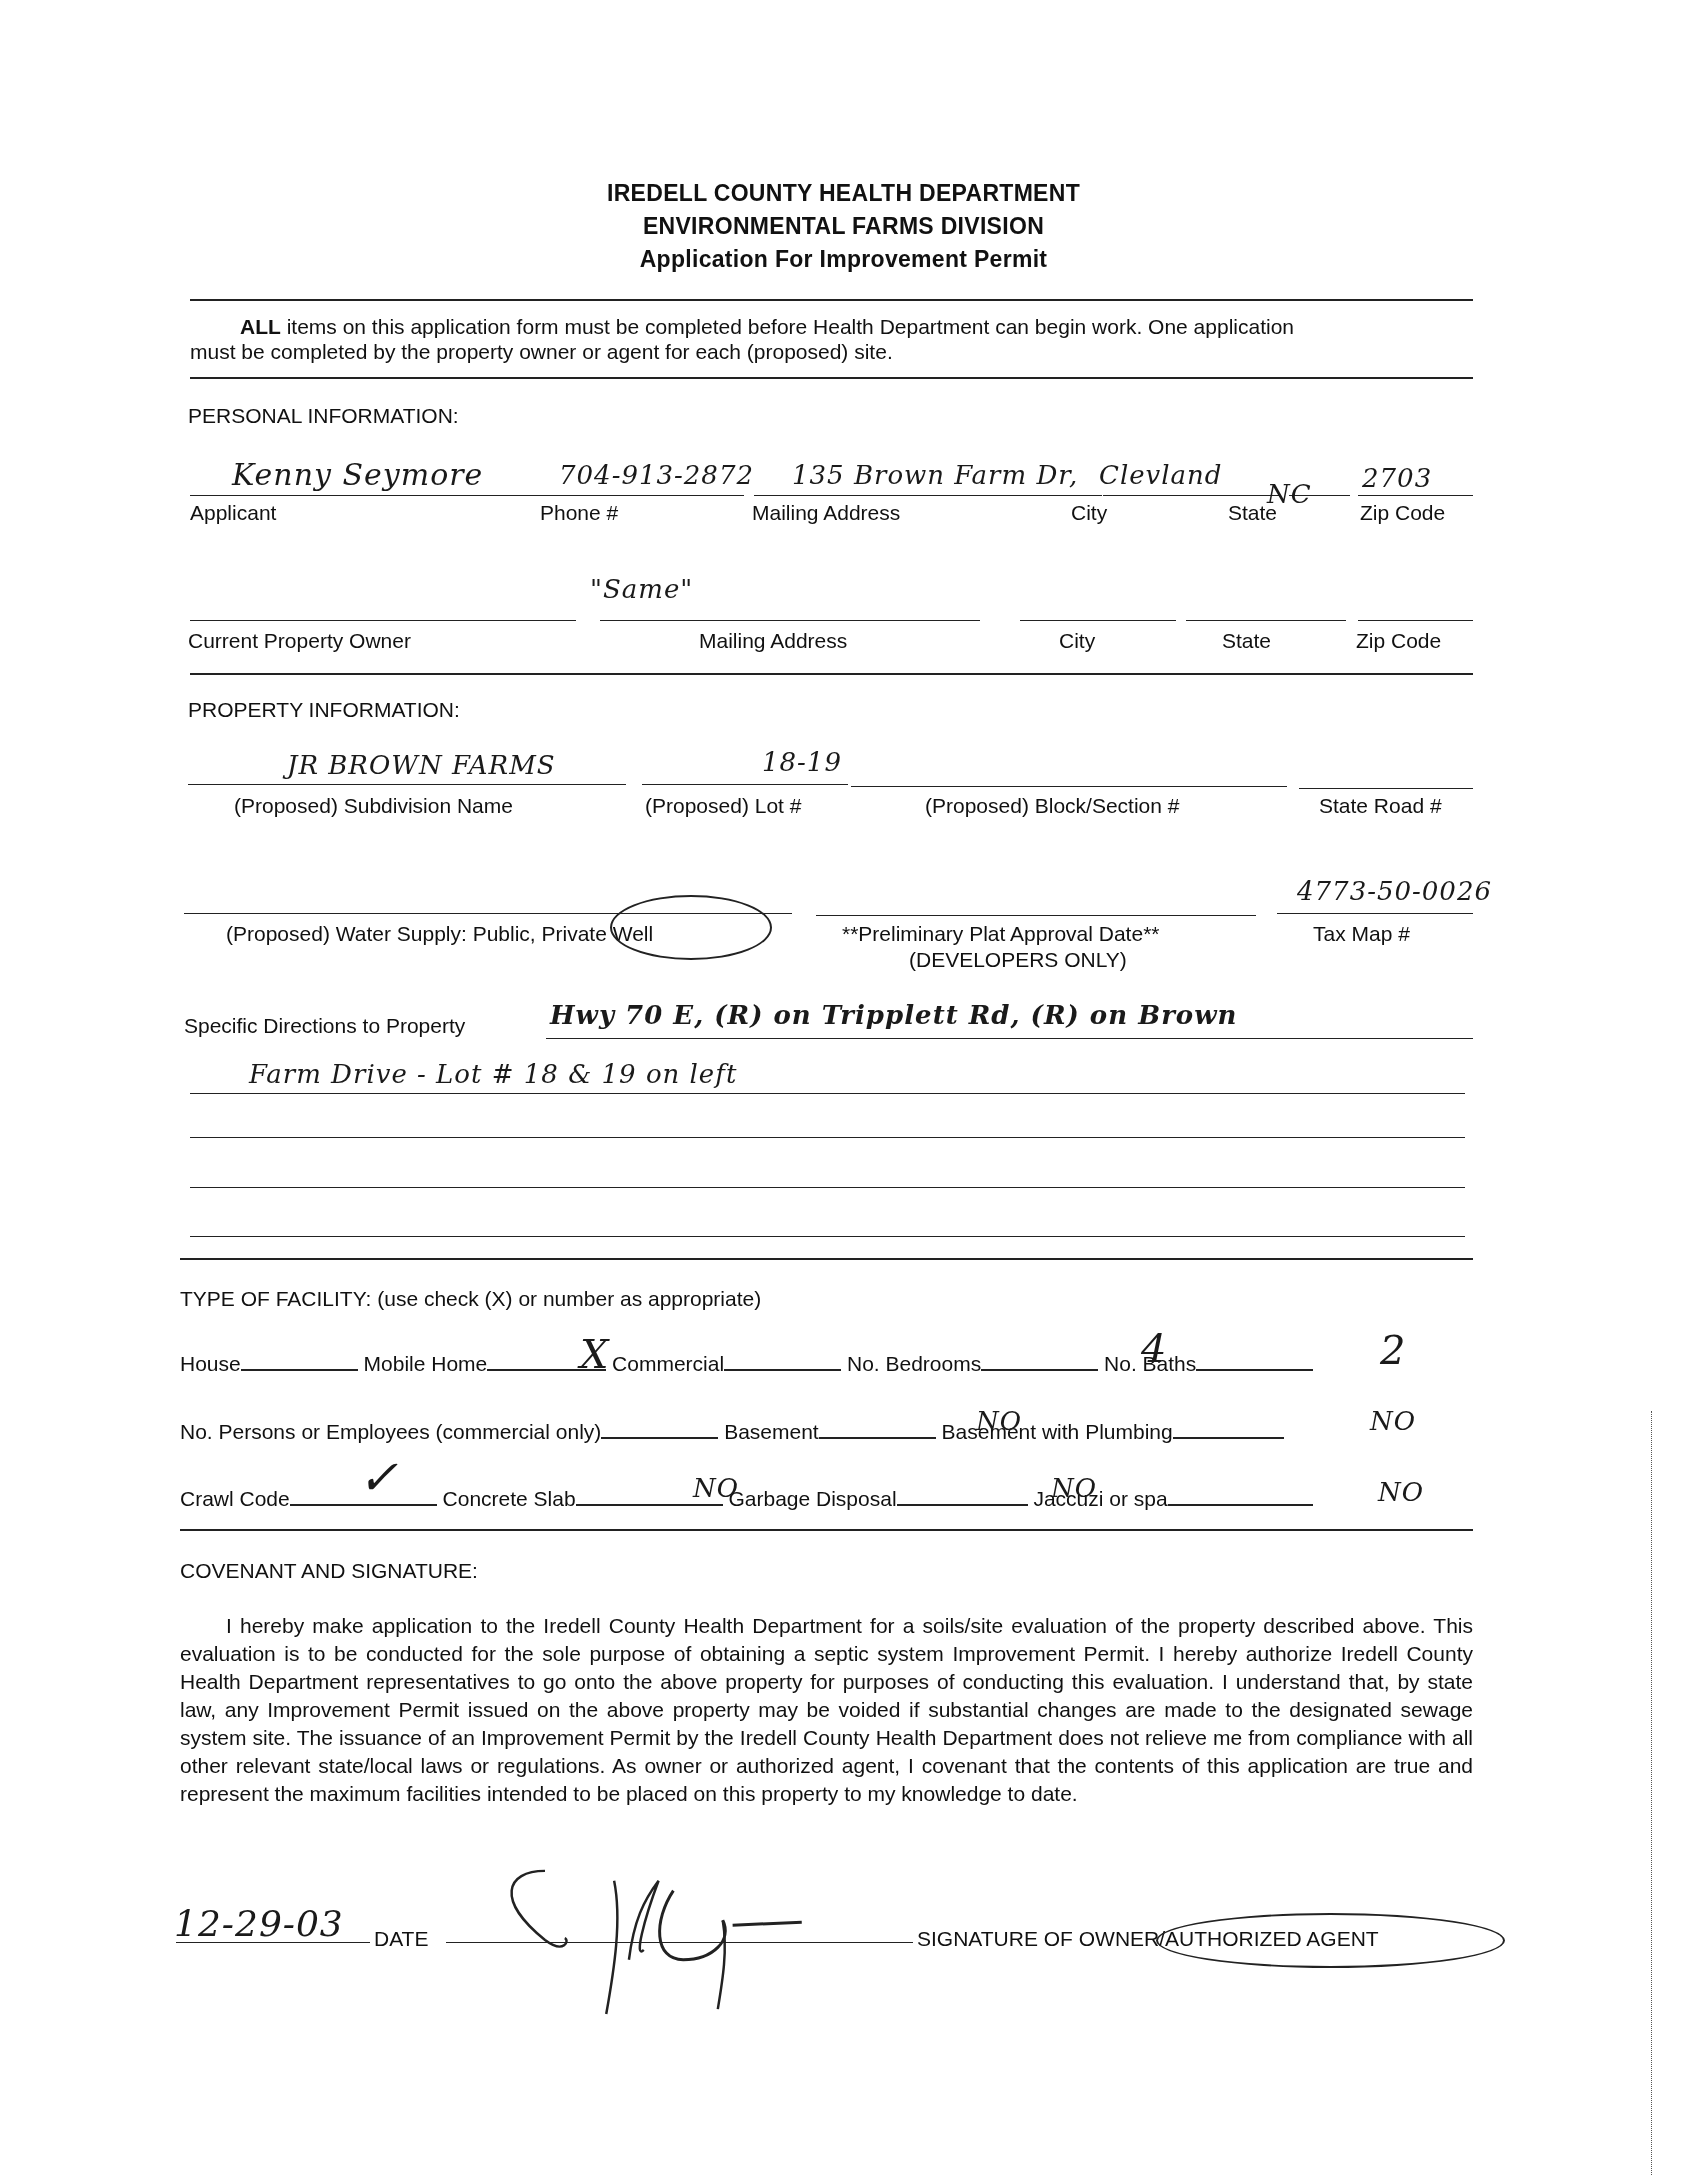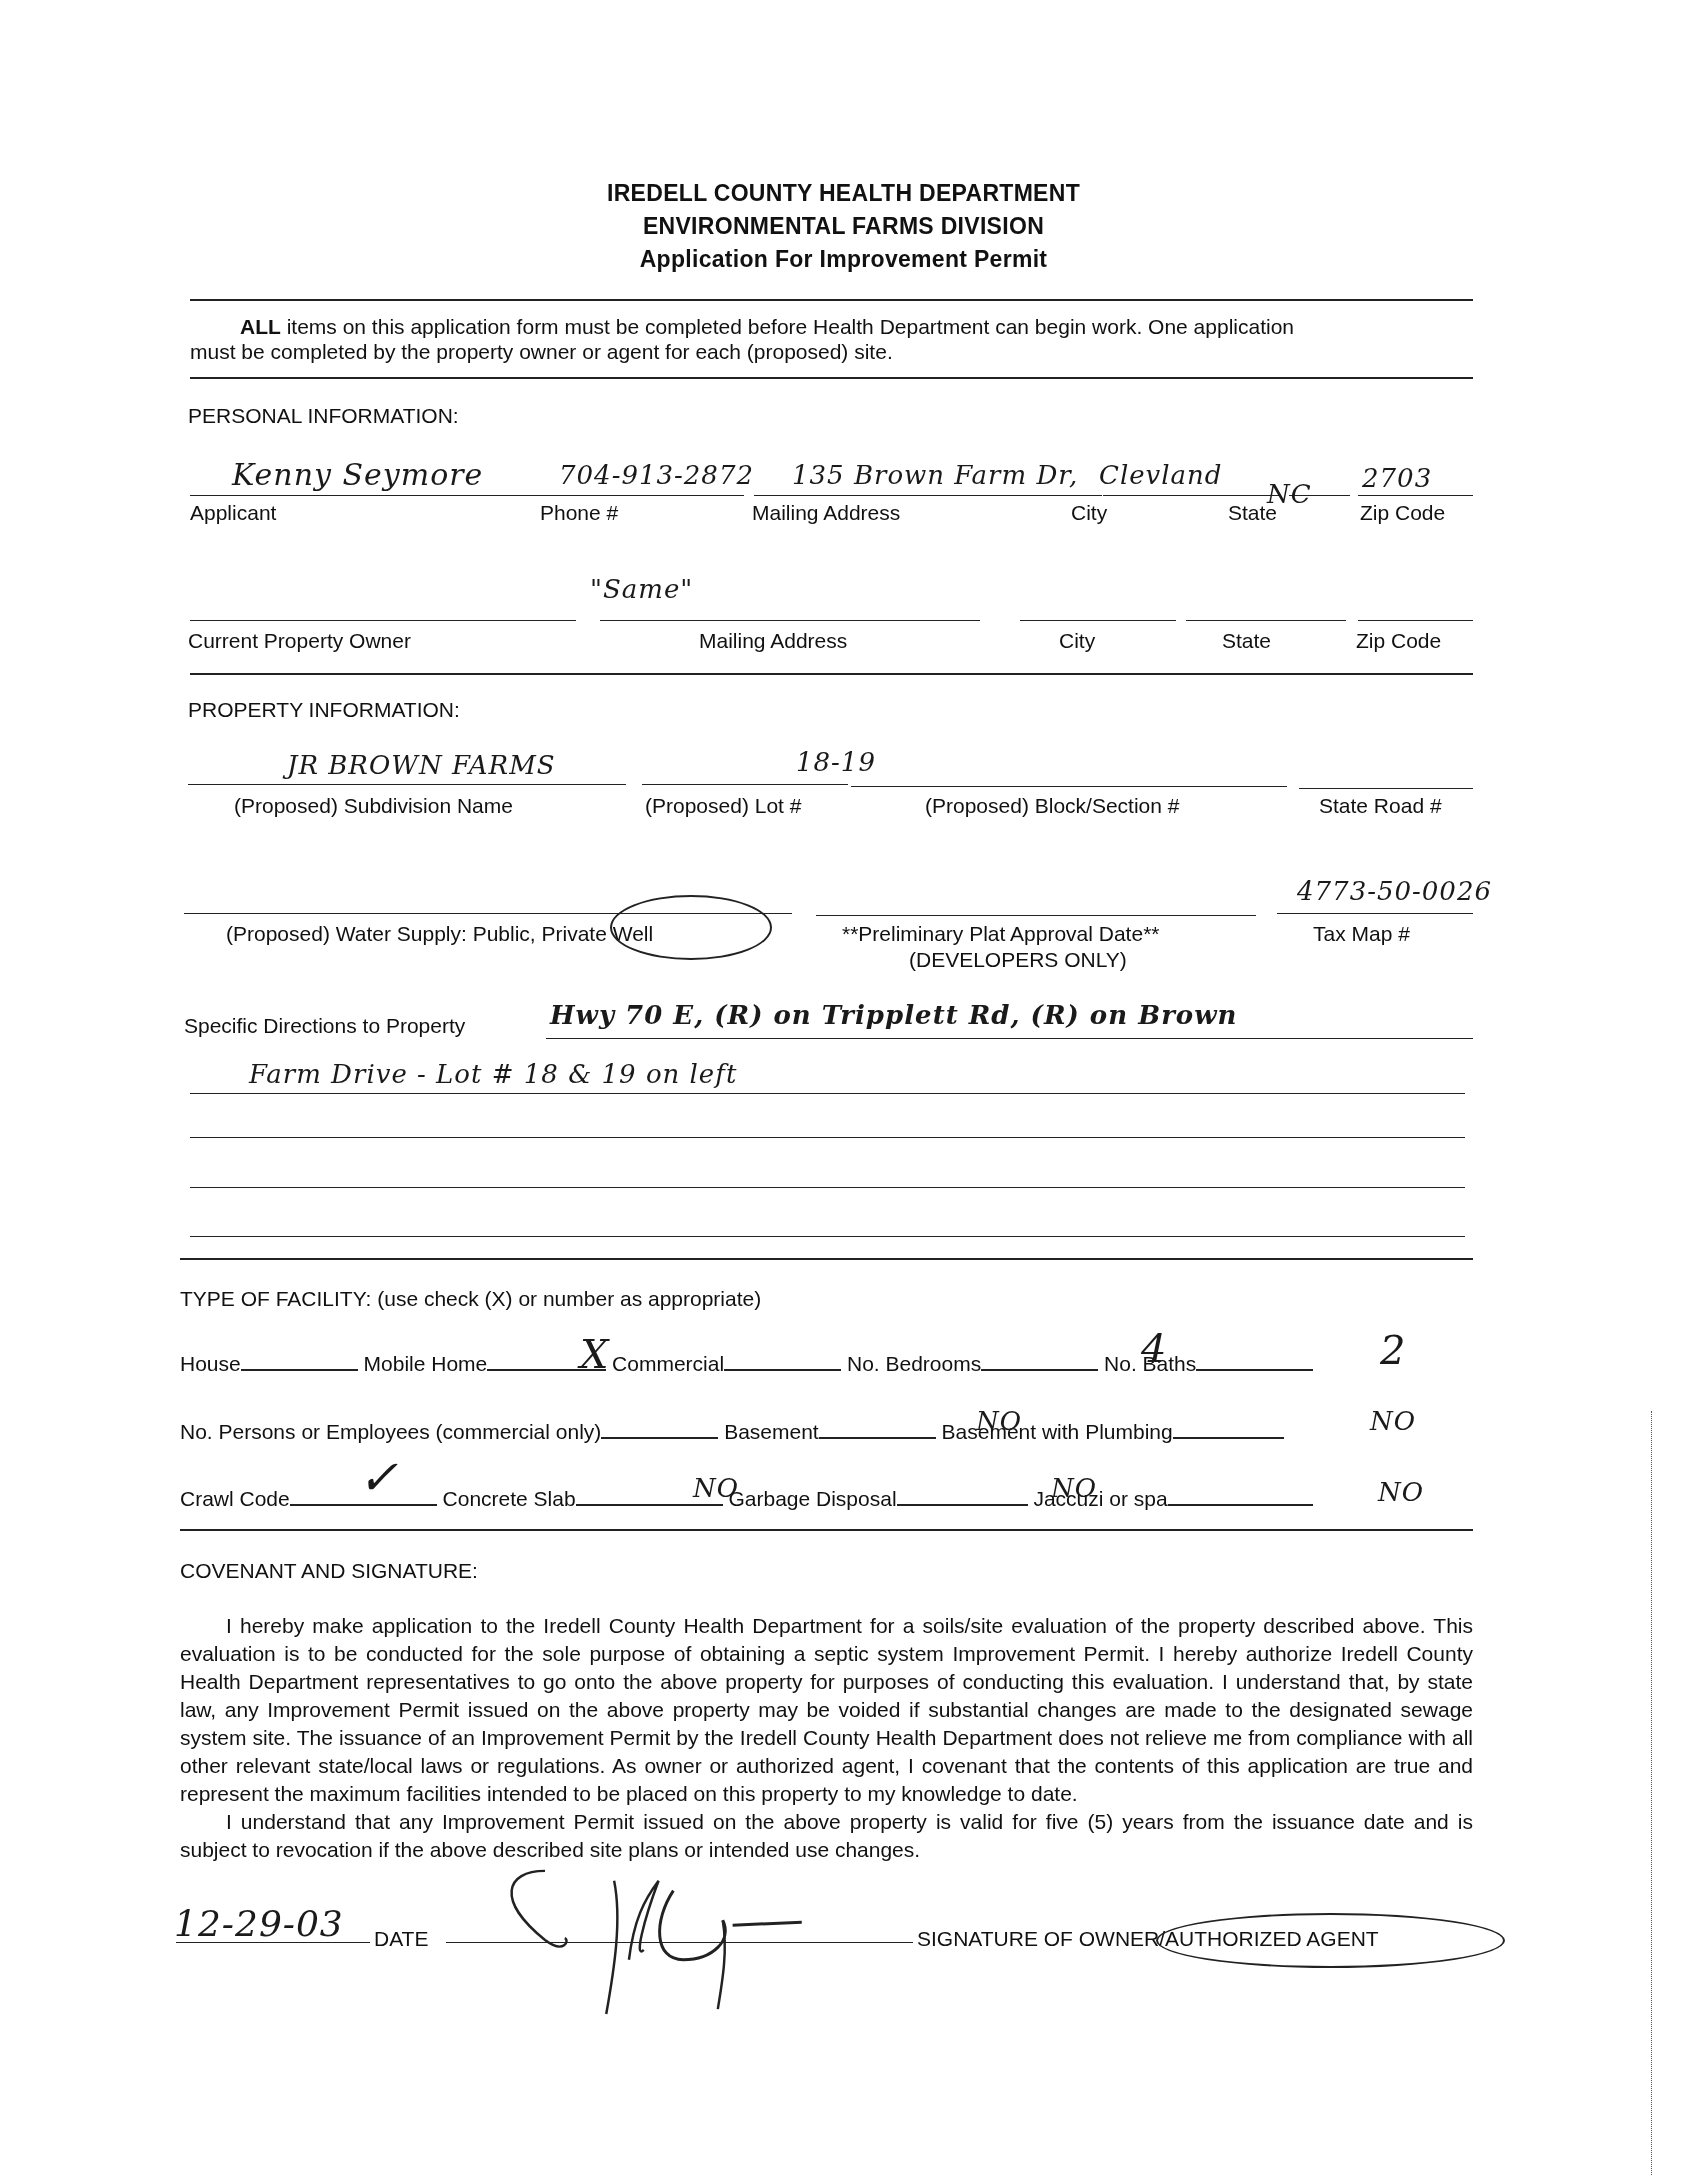--- a/index.html
+++ b/index.html
@@ -62,21 +62,21 @@
 <div class="rule thin" style="left:1358px;top:620px;width:115px;"></div>
 <div class="abs lbl" style="left:188px;top:629px;">Current Property Owner</div>
 <div class="abs lbl" style="left:699px;top:629px;">Mailing Address</div>
 <div class="abs lbl" style="left:1059px;top:629px;">City</div>
 <div class="abs lbl" style="left:1222px;top:629px;">State</div>
 <div class="abs lbl" style="left:1356px;top:629px;">Zip Code</div>
 <div class="rule" style="left:190px;top:673px;width:1283px;"></div>
 
 <div class="abs txt" style="left:188px;top:698px;">PROPERTY INFORMATION:</div>
 <div class="abs hand sm" style="left:287px;top:750px;">JR BROWN FARMS</div>
-<div class="abs hand sm" style="left:762px;top:747px;margin-left:34px;">18-19</div>
+<div class="abs hand sm" style="left:762px;top:747px;">18-19</div>
 <div class="rule thin" style="left:188px;top:784px;width:438px;"></div>
 <div class="rule thin" style="left:642px;top:784px;width:206px;"></div>
 <div class="rule thin" style="left:851px;top:786px;width:436px;"></div>
 <div class="rule thin" style="left:1299px;top:788px;width:174px;"></div>
 <div class="abs lbl" style="left:234px;top:794px;">(Proposed) Subdivision Name</div>
 <div class="abs lbl" style="left:645px;top:794px;">(Proposed) Lot #</div>
 <div class="abs lbl" style="left:925px;top:794px;">(Proposed) Block/Section #</div>
 <div class="abs lbl" style="left:1319px;top:794px;">State Road #</div>
 
 <div class="abs hand sm" style="left:1297px;top:876px;">4773-50-0026</div>
@@ -128,21 +128,20 @@
 </div>
 <div class="abs hand" style="left:358px;top:1449px;font-size:48px;">✓</div>
 <div class="abs hand sm" style="left:693px;top:1473px;">NO</div>
 <div class="abs hand sm" style="left:1051px;top:1473px;">NO</div>
 <div class="abs hand sm" style="left:1378px;top:1477px;">NO</div>
 <div class="rule" style="left:180px;top:1529px;width:1293px;"></div>
 
 <div class="abs txt" style="left:180px;top:1559px;">COVENANT AND SIGNATURE:</div>
 <div class="para" style="top:1612px;">
   <p>I hereby make application to the Iredell County Health Department for a soils/site evaluation of the property described above. This evaluation is to be conducted for the sole purpose of obtaining a septic system Improvement Permit. I hereby authorize Iredell County Health Department representatives to go onto the above property for purposes of conducting this evaluation. I understand that, by state law, any Improvement Permit issued on the above property may be voided if substantial changes are made to the designated sewage system site. The issuance of an Improvement Permit by the Iredell County Health Department does not relieve me from compliance with all other relevant state/local laws or regulations. As owner or authorized agent, I covenant that the contents of this application are true and represent the maximum facilities intended to be placed on this property to my knowledge to date.</p>
-  <p>I understand that any Improvement Permit issued on the above property is valid for five (5) years from the issuance date and is subject to revocation if the above described site plans or intended use changes.</p>
 </div>
 
 <div class="abs hand" style="left:174px;top:1903px;font-size:36px;">12-29-03</div>
 <div class="rule thin" style="left:176px;top:1942px;width:194px;"></div>
 <div class="abs lbl" style="left:374px;top:1927px;">DATE</div>
 <div class="rule thin" style="left:446px;top:1942px;width:467px;"></div>
 <svg class="sig" style="left:485px;top:1861px;" width="436" height="158" viewBox="0 0 440 160">
   <path d="M60 10 C20 10 10 40 60 80 C80 95 85 80 80 78" fill="none" stroke="#222" stroke-width="2.5"></path>
   <path d="M130 20 C138 60 130 110 122 155" fill="none" stroke="#222" stroke-width="2.5"></path>
   <path d="M145 100 C150 60 160 40 175 20 C160 60 150 100 160 90" fill="none" stroke="#222" stroke-width="2.5"></path>

